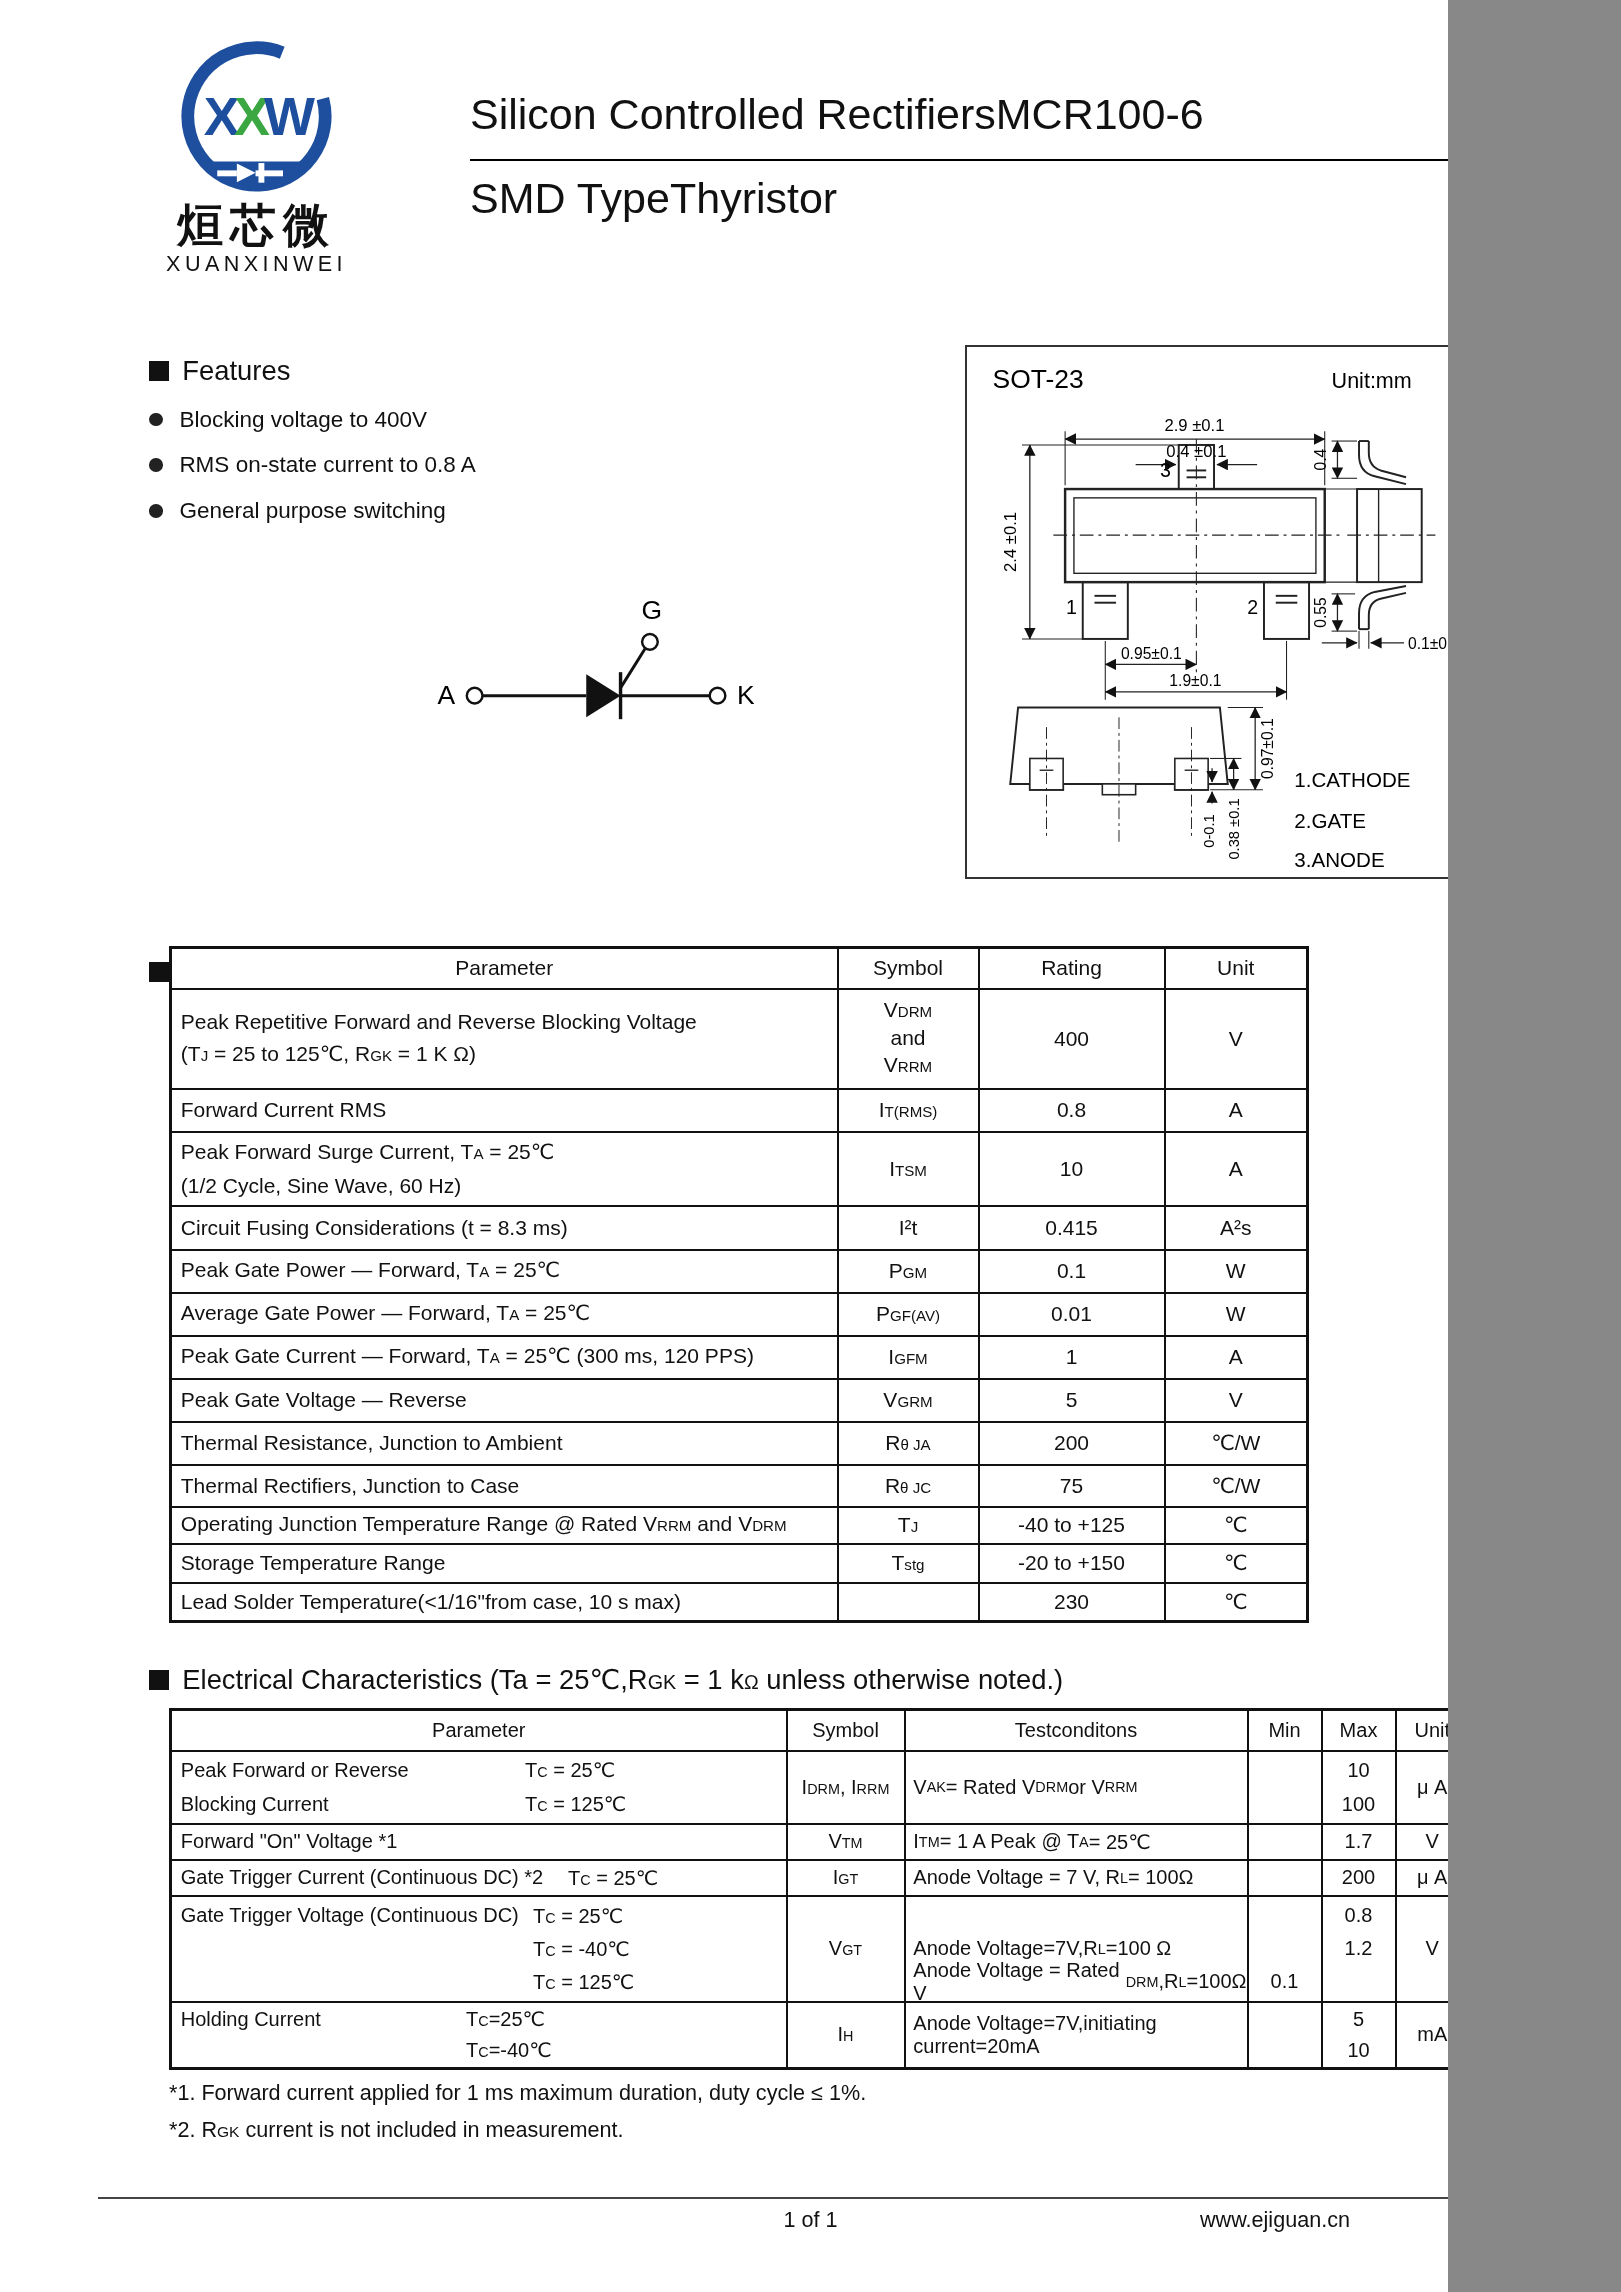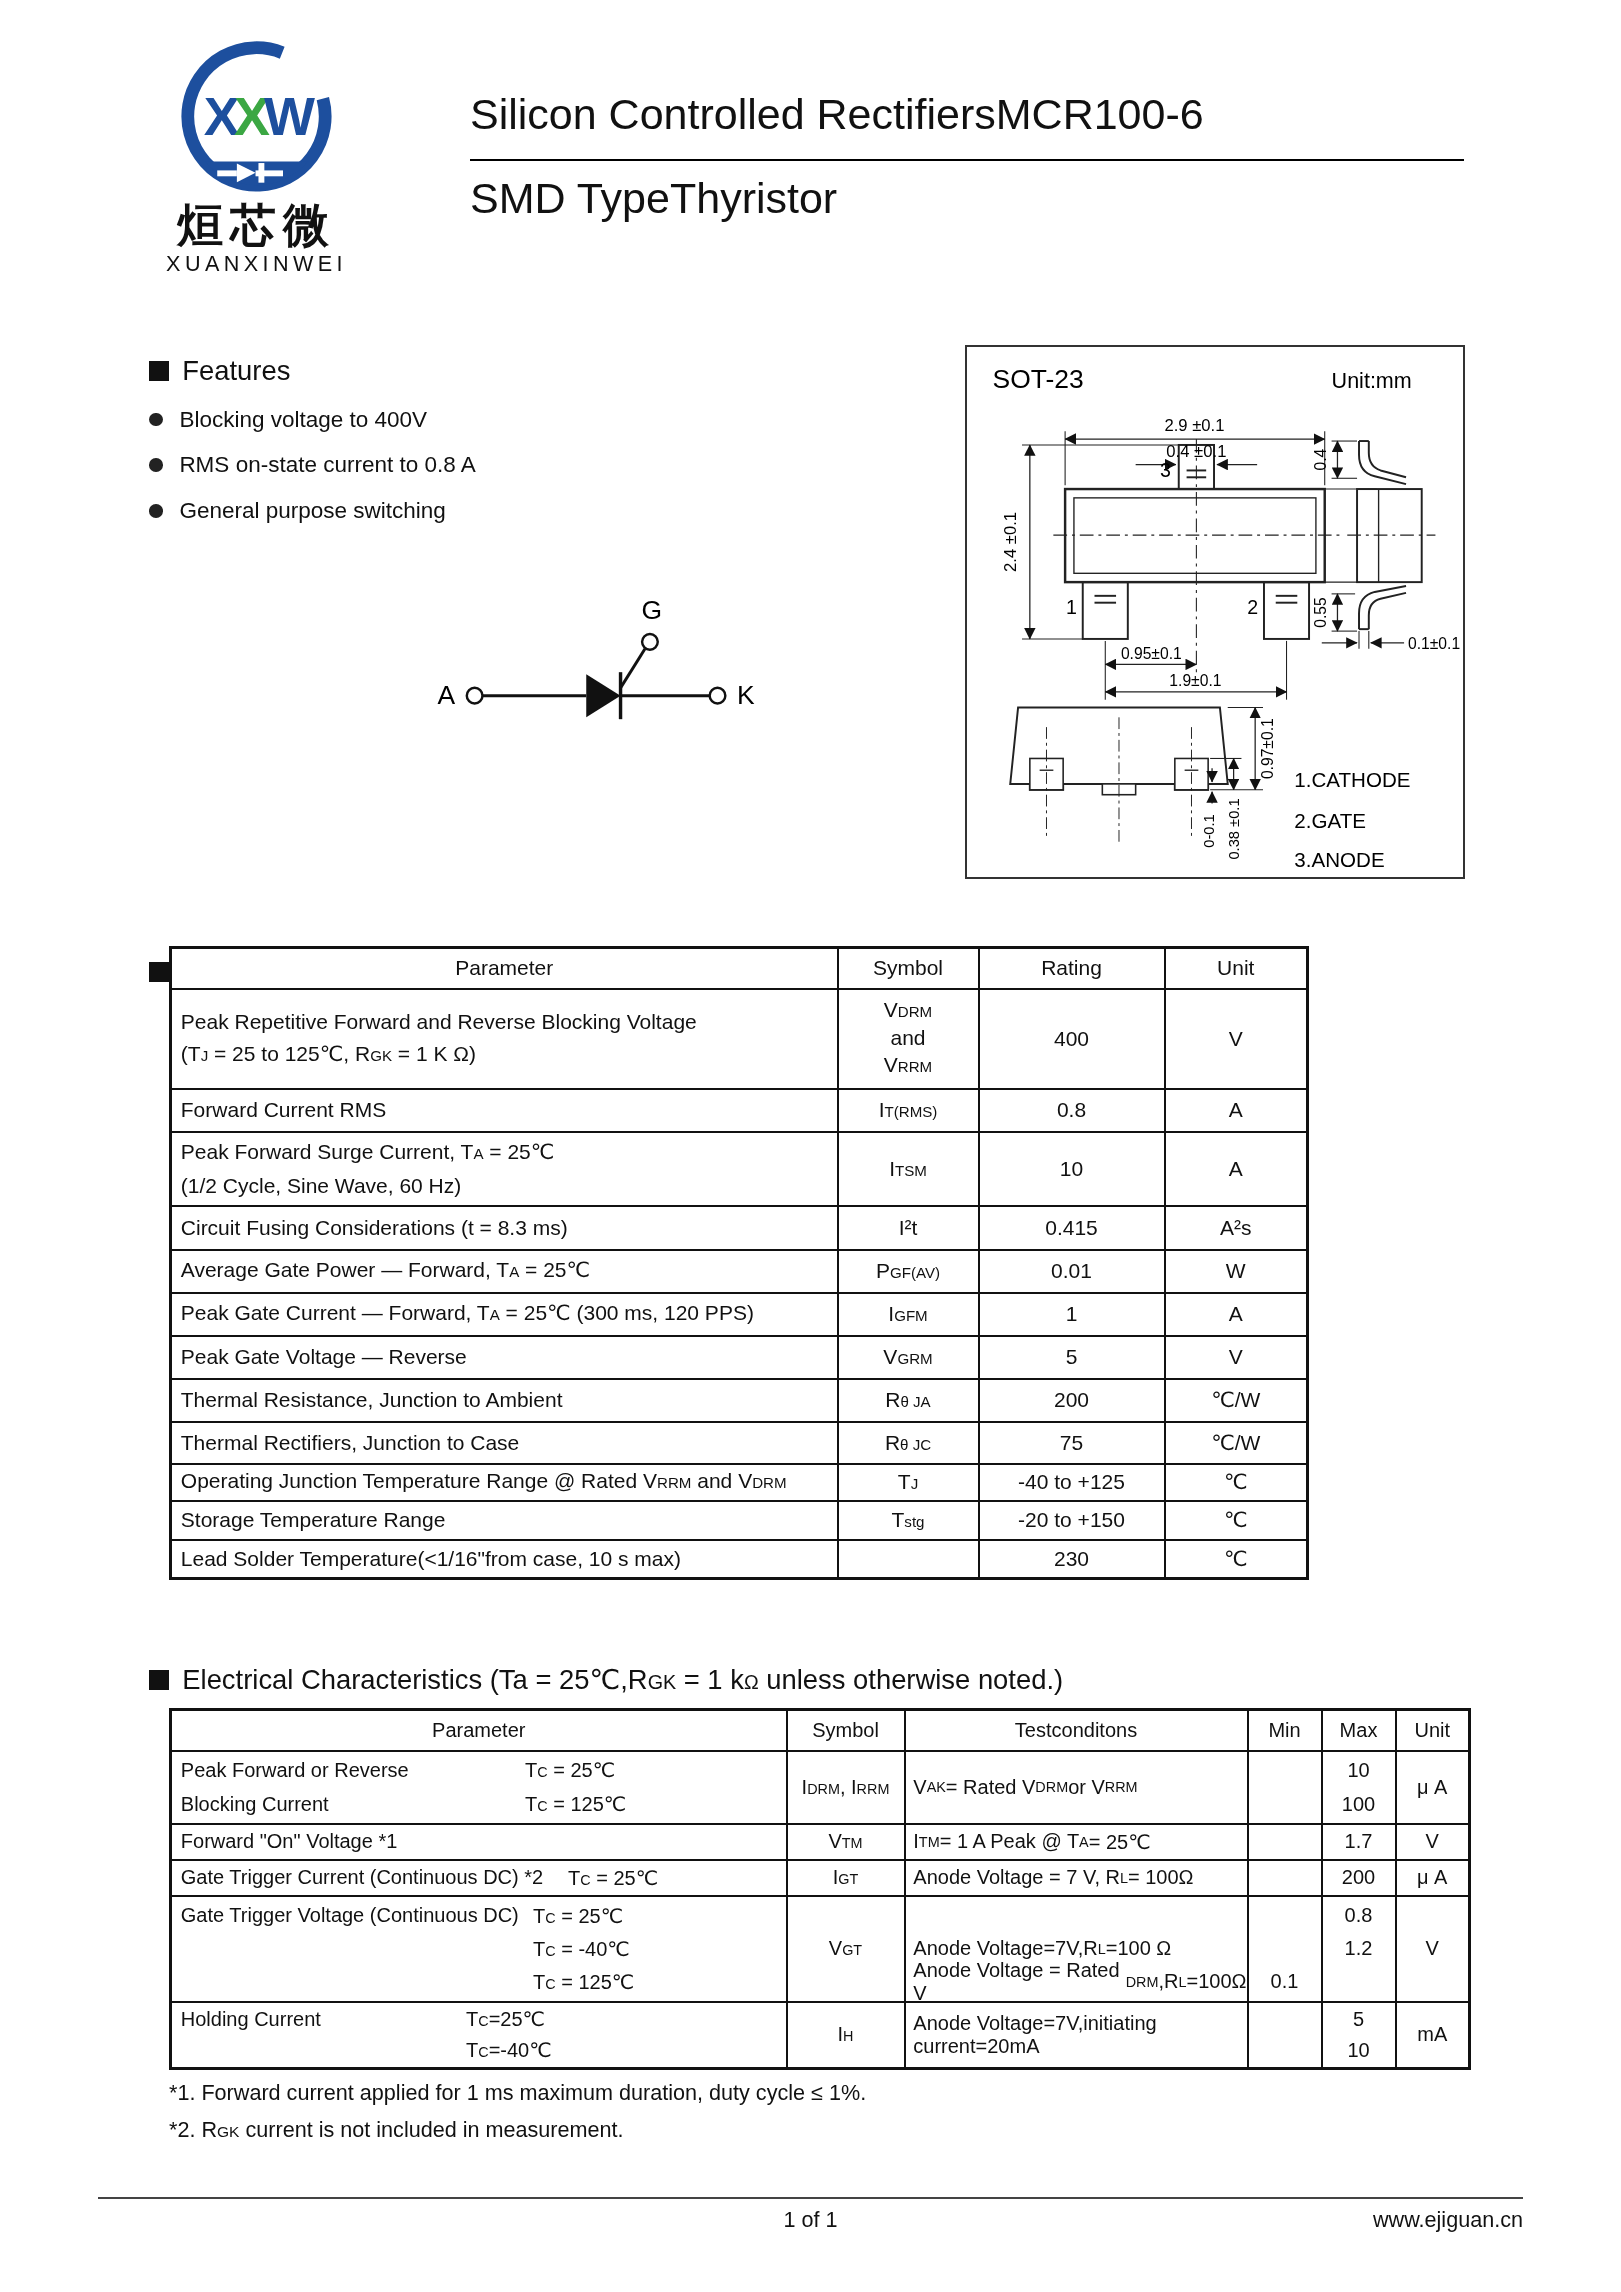--- a/index.html
+++ b/index.html
@@ -1,16 +1,16 @@
 <!DOCTYPE html>
 <html><head>
 <meta charset="utf-8">
 <style>
   html,body{margin:0;padding:0;background:#888;}
-  .page{position:relative;width:1621px;height:2293px;background:#fff;
+  .page{position:relative;width:1448px;height:2293px;background:#fff;
         font-family:"Liberation Sans","DejaVu Sans",sans-serif;color:#111;overflow:hidden;}
   svg{font-family:"Liberation Sans","DejaVu Sans",sans-serif;}
   .sb{font-size:0.72em;text-align:right;}
   
   .logo{position:absolute;left:125px;top:33px;width:263px;text-align:center;}
   .logo .cn{font-size:46px;font-weight:bold;letter-spacing:6.9px;line-height:1.0;margin-top:5.9px;text-align:center;}
   .logo .en{font-size:21.6px;letter-spacing:4.4px;margin-top:2.9px;}
   
   .titleblock{position:absolute;left:470px;top:90px;width:994px;}
   .titleblock .row{display:flex;justify-content:flex-start;align-items:baseline;}
@@ -285,20 +285,28 @@
     <tr style="height:44px">
       <td class="p">
             <div class="pl">Circuit Fusing Considerations   (t = 8.3 ms)</div>
           </td>
       <td class="c">I²t</td>
       <td class="c">0.415</td>
       <td class="c">A²s</td>
     </tr>
     <tr style="height:43px">
       <td class="p">
+            <div class="pl">Peak Gate Power — Forward, T<span class="sb">A</span> = 25℃</div>
+          </td>
+      <td class="c">P<span class="sb">GM</span></td>
+      <td class="c">0.1</td>
+      <td class="c">W</td>
+    </tr>
+    <tr style="height:43px">
+      <td class="p">
             <div class="pl">Average Gate Power — Forward, T<span class="sb">A</span> = 25℃</div>
           </td>
       <td class="c">P<span class="sb">GF(AV)</span></td>
       <td class="c">0.01</td>
       <td class="c">W</td>
     </tr>
     <tr style="height:43px">
       <td class="p">
             <div class="pl">Peak Gate Current — Forward, T<span class="sb">A</span> = 25℃  (300 ms, 120 PPS)</div>
           </td>

